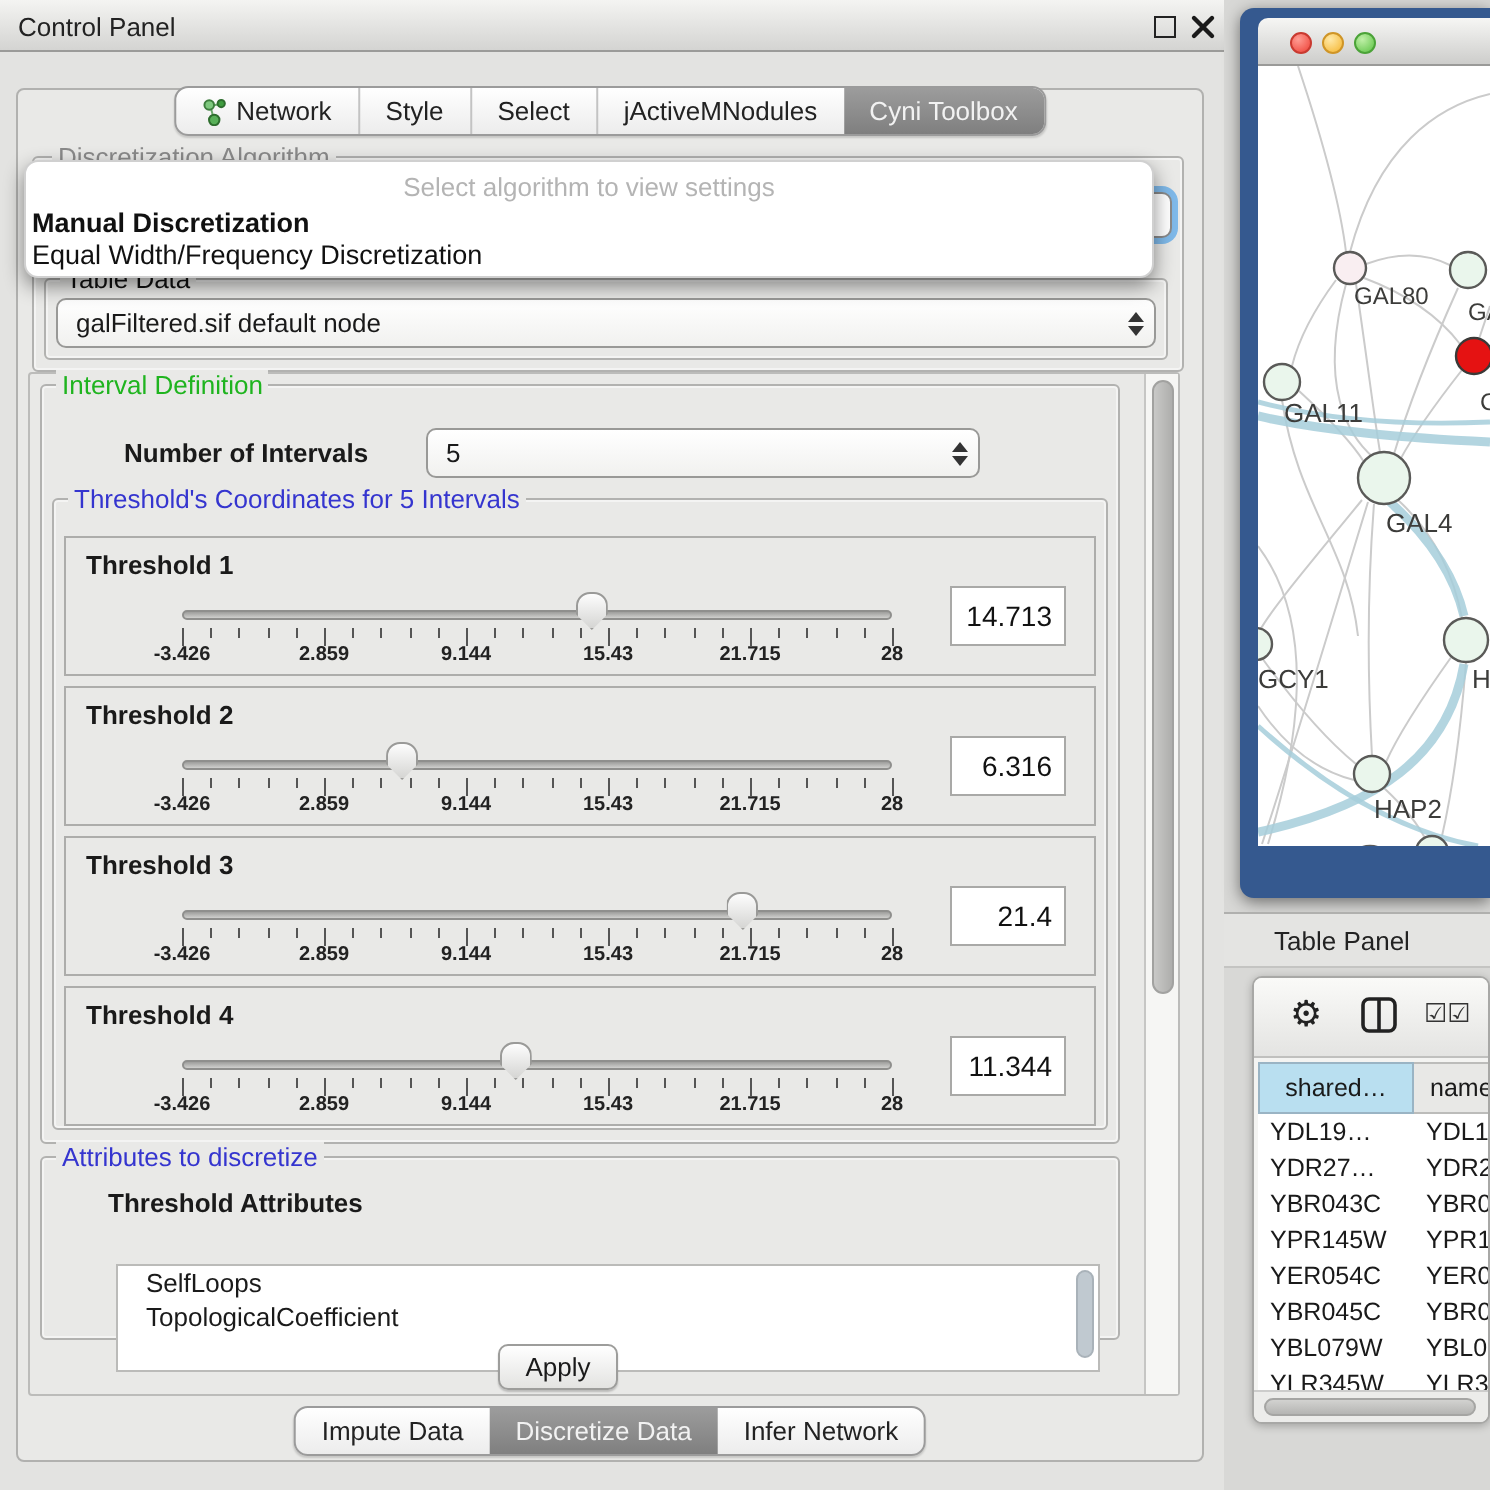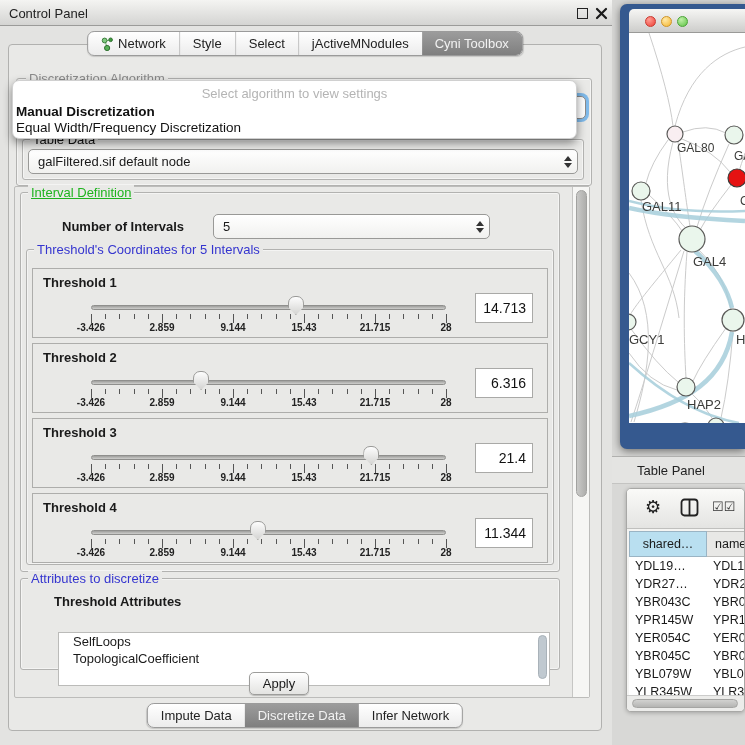--- a/index.html
+++ b/index.html
@@ -21,21 +21,21 @@
     border:1px solid #b1b1af;border-radius:4px;}
 
   
   .seg-bar{display:inline-flex;height:25px;border:1px solid #9b9b9b;border-radius:7px;
     background:linear-gradient(#ffffff,#ececec);overflow:hidden;box-shadow:0 1px 1px rgba(0,0,0,.15);}
   .seg{display:flex;align-items:center;gap:5px;padding:0 13px;font-size:13px;color:#222;
     border-left:1px solid #c3c3c3;white-space:nowrap;}
   .seg:first-child{border-left:none;}
   .seg.sel{background:linear-gradient(#9c9c9c,#7f7f7f);color:#f2f2f2;border-left:none;}
   .seg.sel + .seg{border-left:none;}
-  .top-tabs{left:305px;top:31px;transform:translateX(-50%);text-decoration:underline;}
+  .top-tabs{left:305px;top:43px;transform:translateX(-50%);text-decoration:underline;}
   .bottom-tabs{left:305px;top:703px;transform:translateX(-50%);}
 
   
   .grp{border:1px solid #b2b2b0;border-radius:3px;box-shadow:inset 0 0 0 1px rgba(255,255,255,.5);}
   .grp-title{font-size:13px;background:#e9e9e7;padding:0 3px;white-space:nowrap;}
 
   .grp-algo{left:16px;top:78px;width:576px;height:108px;}
   .algo-title{left:26px;top:71px;color:#8a8a8a;}
   .algo-combo{left:24px;top:96px;width:562px;height:23px;background:#fff;border:1px solid #8a8a8a;
     border-radius:5px;box-shadow:0 0 0 3px rgba(108,176,233,.85);}
@@ -58,21 +58,21 @@
   .popup-opt.b{font-weight:bold;}
   .popup-opt2{left:3px;top:39px;font-size:13.5px;color:#111;}
 
   
   .scroll-border{left:14px;top:186px;width:576px;height:512px;border:1px solid #bcbcba;border-radius:2px;}
   .v-scrollbar{left:572px;top:187px;width:17px;height:510px;background:#f6f6f4;border-left:1px solid #c6c6c4;}
   .v-thumb{left:2.5px;top:3px;width:11px;height:307px;background:linear-gradient(90deg,#c9c9c7,#aeaeac);
     border:1px solid #a2a2a0;border-radius:6px;}
 
   .grp-interval{left:20px;top:192px;width:540px;height:380px;}
-  .interval-title{left:28px;top:185px;text-decoration:underline;}
+  .interval-title{left:28px;top:185px;}
   .noi-label{left:62px;top:219px;font-size:13px;font-weight:bold;}
   .noi-combo{left:213px;top:214px;width:277px;height:25px;}
   .grp-thresh{left:26px;top:249px;width:528px;height:316px;}
   .thresh-title{left:34px;top:242px;}
 
   .thresh{left:32px;width:516px;height:70px;border:1px solid #adadab;background:#e9e9e7;}
   .thresh-label{position:absolute;left:10px;top:6px;font-size:13px;font-weight:bold;}
   .slider{position:absolute;left:58px;top:26px;width:355px;height:38px;}
   .track{position:absolute;left:0;top:10px;width:100%;height:5px;border-radius:3px;
     background:linear-gradient(#9e9e9c,#cfcfcd);border:1px solid #8f8f8d;}

